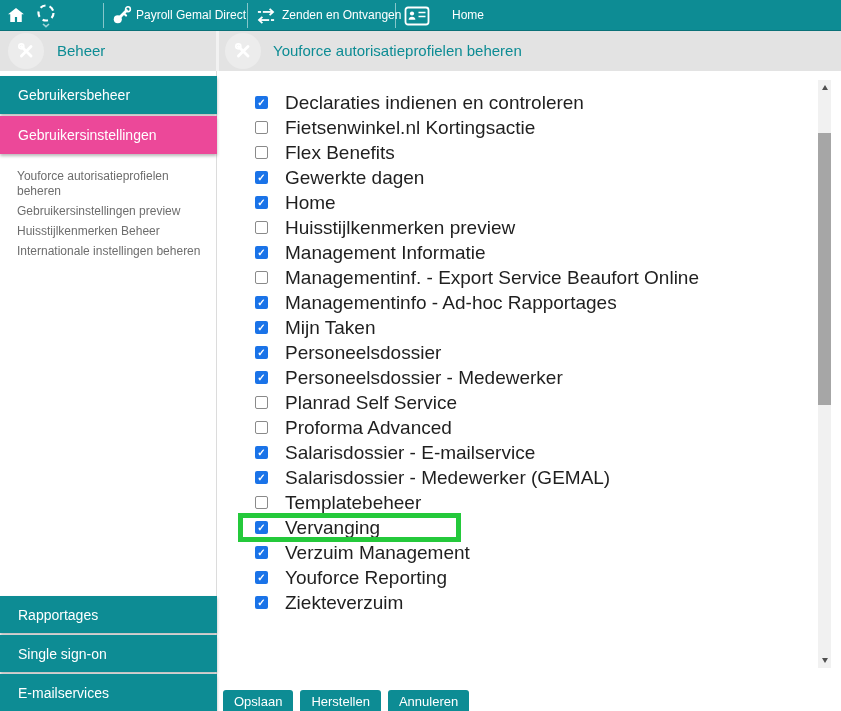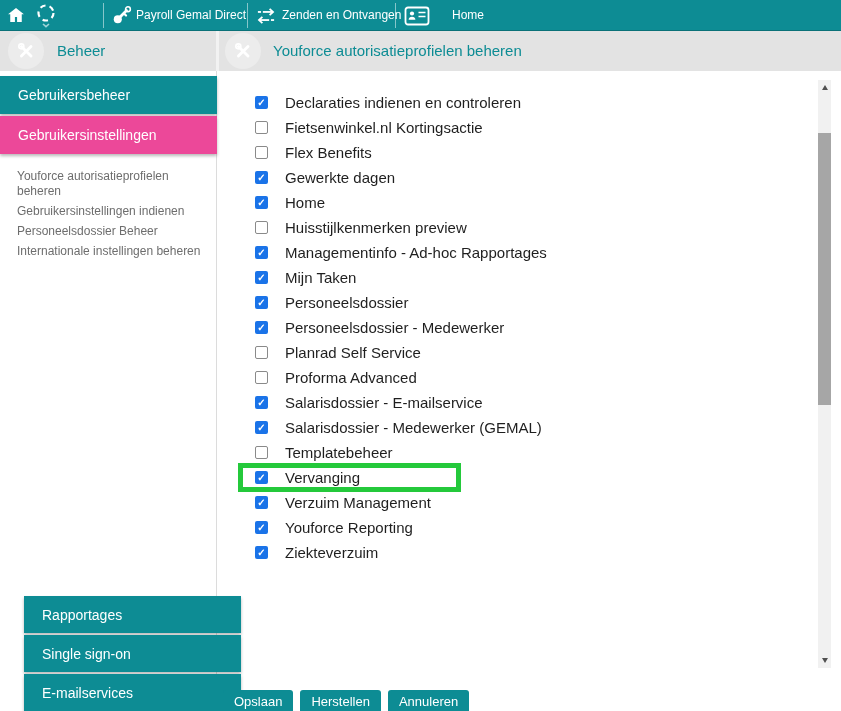--- a/index.html
+++ b/index.html
@@ -29,33 +29,33 @@
   
   .sidebar { position:absolute; left:0; top:71px; width:217px; height:640px;
              background:#fff; border-right:1px solid #dcdcdc; }
   .side-item { width:217px; height:38px; background:#0d8c94; color:#fff; font-size:14px;
                display:flex; align-items:center; padding-left:18px; cursor:pointer;
                box-shadow:0 2px 3px rgba(0,0,0,.28); }
   .side-item.first { margin-top:5px; }
   .side-item.selected { background:#ec4899; margin-top:2px; }
   .submenu { padding:15px 14px 0 17px; }
   .submenu-item { font-size:12px; color:#6d6d6d; line-height:15px; margin-bottom:5px; cursor:pointer; }
-  .side-bottom { position:absolute; left:0; bottom:0; width:217px;margin-left:24px; }
+  .side-bottom { position:absolute; left:0; bottom:0; width:217px; }
   .side-bottom .side-item { margin-top:2px; height:37px; }
 
   
   .main { position:absolute; left:217px; top:71px; width:624px; height:640px; }
   .list { padding:19px 0 0 38px; }
   .row { height:25px; display:flex; align-items:center; position:relative; }
   .checkbox { width:13px; height:13px; border-radius:2px; margin-right:17px; flex:none;
               background:#fff; border:1px solid #8a8a8a; cursor:pointer; }
   .checkbox.checked { background:#1a73e8; border:none; }
   .checkbox.checked::after { content:"\2713"; display:block; width:13px; height:13px;
               line-height:13px; text-align:center; color:#fff; font-size:10px; font-weight:bold; }
-  .rowlabel { font-size:15px; color:#1f1f1f; white-space:nowrap; }
+  .rowlabel { font-size:19px; color:#1f1f1f; white-space:nowrap; }
   .hl { position:absolute; left:-17px; top:-2px; width:223px; height:29px;
         border:5px solid #24c93b; pointer-events:none; z-index:2; }
 
   .actions { position:absolute; left:6px; top:619px; display:flex; gap:7px; }
   .btn { background:#0d8c94; color:#fff; border:none; border-radius:3px;
          font-size:13px; font-family:"Liberation Sans", sans-serif;
          padding:4px 11px 5px; cursor:pointer; }
 
   
   .scrollbar { position:absolute; left:818px; top:80px; width:13px; height:588px; background:#f1f1f1; }
@@ -147,22 +147,22 @@
 <div class="sidebar">
   <div class="side-item first">
     <span>Gebruikersbeheer</span>
   </div>
   <div class="side-item selected">
     <span>Gebruikersinstellingen</span>
   </div>
 
   <div class="submenu">
     <div class="submenu-item">Youforce autorisatieprofielen beheren</div>
-    <div class="submenu-item">Gebruikersinstellingen indienen</div>
-    <div class="submenu-item">Personeelsdossier Beheer</div>
+    <div class="submenu-item">Gebruikersinstellingen preview</div>
+    <div class="submenu-item">Huisstijlkenmerken Beheer</div>
     <div class="submenu-item">Internationale instellingen beheren</div>
   </div>
 
   <div class="side-bottom">
     <div class="side-item">
       <span>Rapportages</span>
     </div>
     <div class="side-item">
       <span>Single sign-on</span>
     </div>
@@ -190,20 +190,28 @@
         <div class="checkbox checked"></div>
         <div class="rowlabel">Gewerkte dagen</div>
       </div>
       <div class="row">
         <div class="checkbox checked"></div>
         <div class="rowlabel">Home</div>
       </div>
       <div class="row">
         <div class="checkbox"></div>
         <div class="rowlabel">Huisstijlkenmerken preview</div>
+      </div>
+      <div class="row">
+        <div class="checkbox checked"></div>
+        <div class="rowlabel">Management Informatie</div>
+      </div>
+      <div class="row">
+        <div class="checkbox"></div>
+        <div class="rowlabel">Managementinf. - Export Service Beaufort Online</div>
       </div>
       <div class="row">
         <div class="checkbox checked"></div>
         <div class="rowlabel">Managementinfo - Ad-hoc Rapportages</div>
       </div>
       <div class="row">
         <div class="checkbox checked"></div>
         <div class="rowlabel">Mijn Taken</div>
       </div>
       <div class="row">

